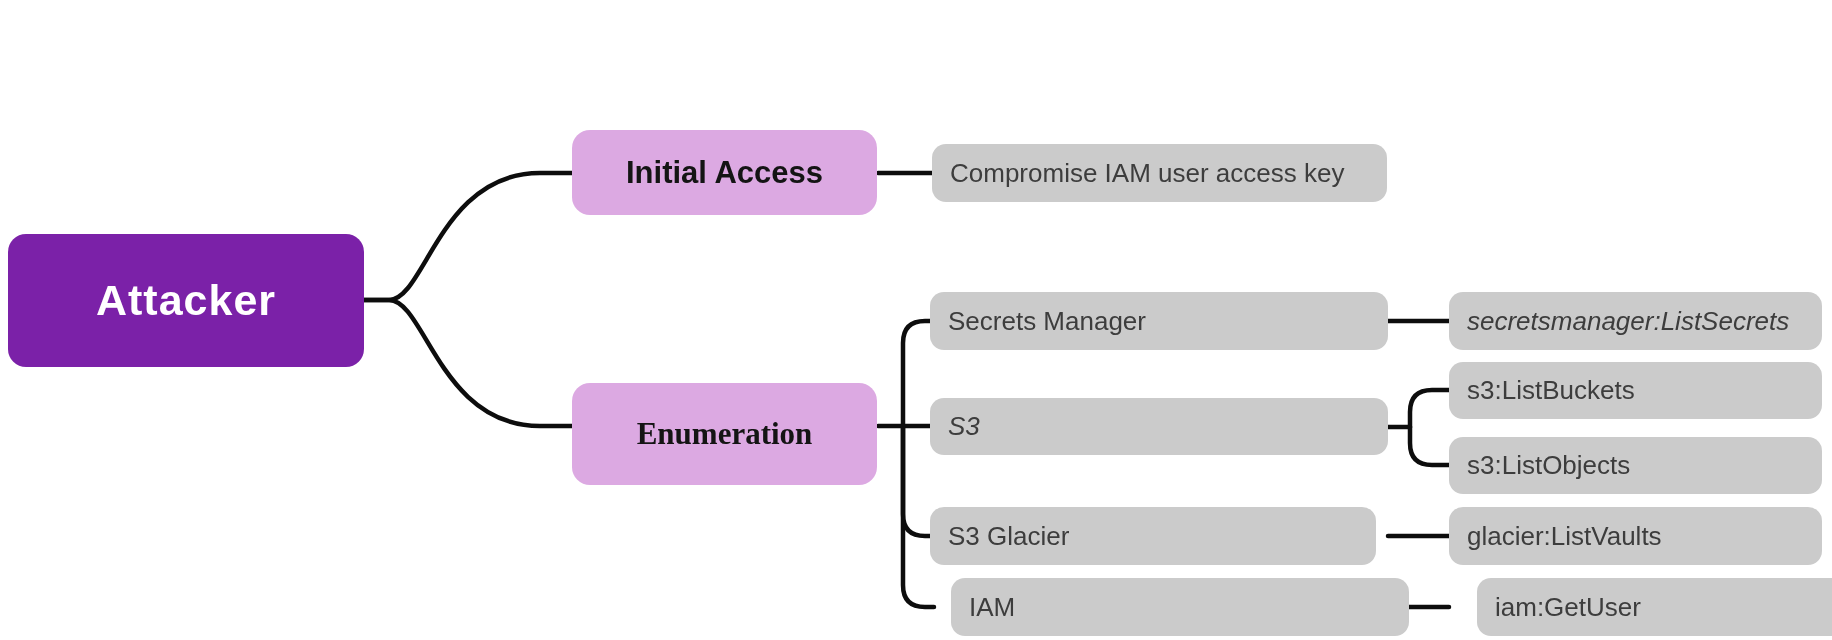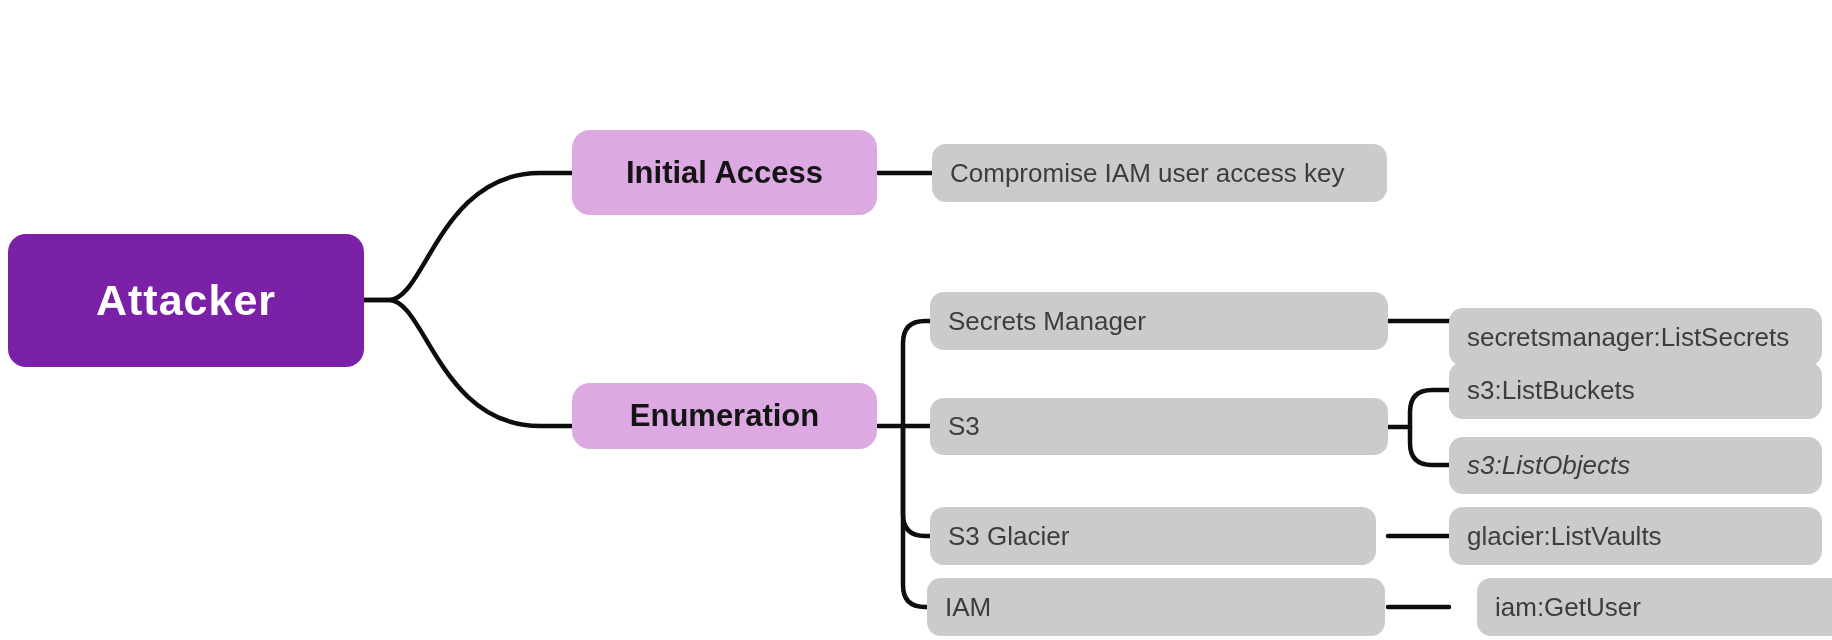--- a/index.html
+++ b/index.html
@@ -79,35 +79,35 @@
     <path d="M 1410 427 V 412 Q 1410 390 1432 390 H 1449"></path>
     <path d="M 1410 427 V 443 Q 1410 465 1432 465 H 1449"></path>
     <path d="M 1388 536 H 1449"></path>
     <path d="M 1388 607 H 1449"></path>
   </svg>
 
   <div class="node root" style="left:8px; top:234px; width:356px; height:133px;">Attacker</div>
 
   <div class="node branch" style="left:572px; top:130px; width:305px; height:85px;">Initial Access</div>
 
-  <div class="node branch" style="left:572px; top:383px; width:305px; height:66px;">Enumeration</div>
+  <div class="node branch" style="left:572px; top:383px; width:305px; height:102px;font-family:Liberation Serif, serif;">Enumeration</div>
 
   <div class="node leaf" style="left:932px; top:144px; width:455px; height:58px;">Compromise IAM user access key</div>
 
   <div class="node leaf" style="left:930px; top:292px; width:458px; height:58px;">Secrets Manager</div>
 
-  <div class="node leaf" style="left:930px; top:398px; width:458px; height:57px;">S3</div>
+  <div class="node leaf" style="left:930px; top:398px; width:458px; height:57px;font-style:italic;">S3</div>
 
   <div class="node leaf" style="left:930px; top:507px; width:446px; height:58px;">S3 Glacier</div>
 
-  <div class="node leaf" style="left:927px; top:578px; width:458px; height:58px;">IAM</div>
+  <div class="node leaf" style="left:951px; top:578px; width:458px; height:58px;">IAM</div>
 
-  <div class="node leaf" style="left:1449px; top:308px; width:373px; height:58px;">secretsmanager:ListSecrets</div>
+  <div class="node leaf" style="left:1449px; top:292px; width:373px; height:58px;font-style:italic;">secretsmanager:ListSecrets</div>
 
   <div class="node leaf" style="left:1449px; top:362px; width:373px; height:57px;">s3:ListBuckets</div>
 
-  <div class="node leaf" style="left:1449px; top:437px; width:373px; height:57px;font-style:italic;">s3:ListObjects</div>
+  <div class="node leaf" style="left:1449px; top:437px; width:373px; height:57px;">s3:ListObjects</div>
 
   <div class="node leaf" style="left:1449px; top:507px; width:373px; height:58px;">glacier:ListVaults</div>
 
   <div class="node leaf" style="left:1449px; top:578px; width:373px; height:58px;margin-left:28px;">iam:GetUser</div>
 
 </div>
 
 </body></html>

